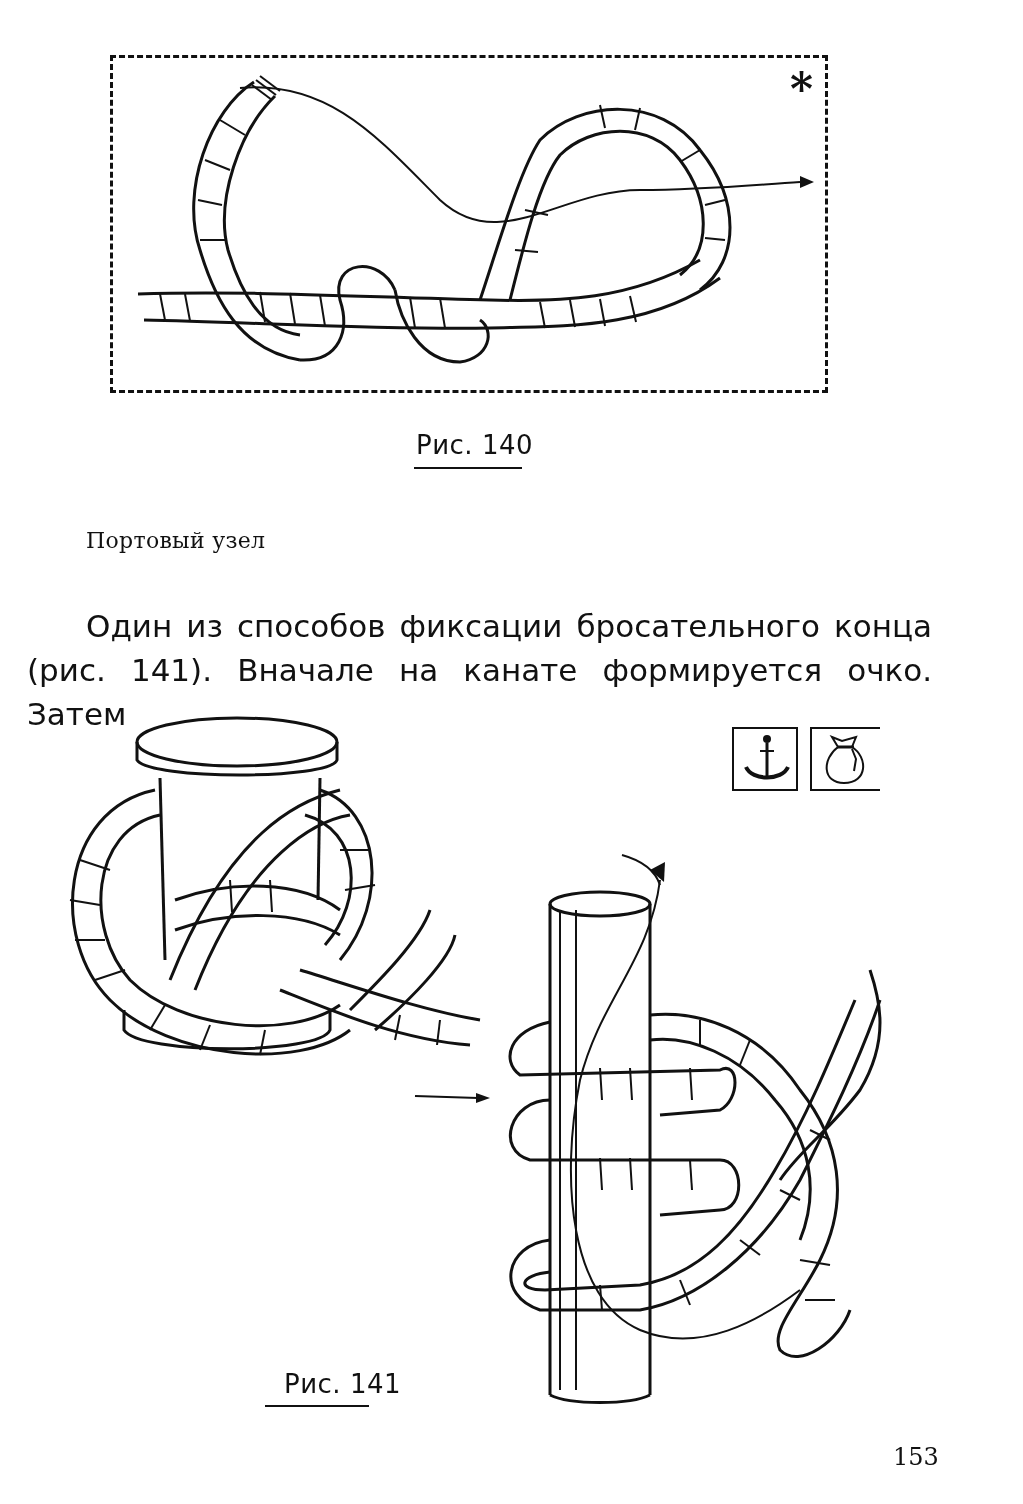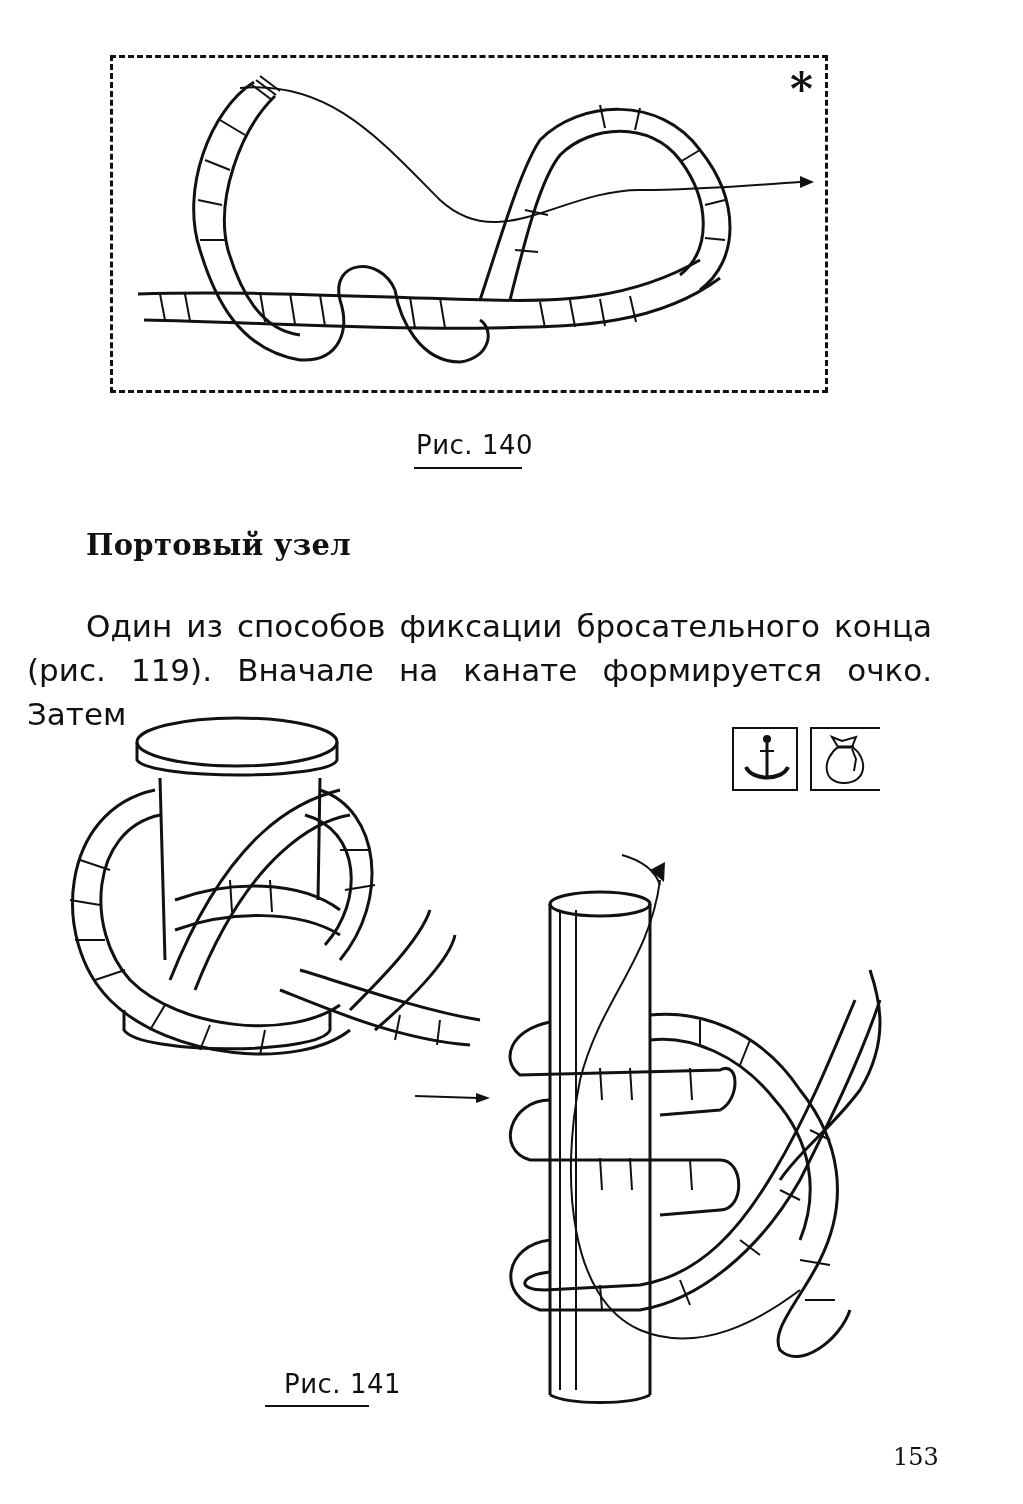--- a/index.html
+++ b/index.html
@@ -2,21 +2,21 @@
 <html><head>
 <meta charset="utf-8">
 <style>
   html, body { margin:0; padding:0; background:#ffffff; }
   body { width:1023px; height:1504px; position:relative; overflow:hidden; font-family:"DejaVu Sans", sans-serif; color:#111; }
   .abs { position:absolute; }
   .fig140-frame { left:110px; top:55px; width:718px; height:338px; border:3px dashed #111; box-sizing:border-box; }
   .asterisk { left:790px; top:68px; font-size:44px; font-weight:bold; line-height:1; font-family:"DejaVu Serif", serif; }
   .caption { font-family:"DejaVu Sans", sans-serif; font-size:26px; letter-spacing:0.5px; }
   .caption-rule { height:0; border-top:2px solid #111; }
-  .heading { left:86px; top:528px; font-family:"DejaVu Serif", serif; font-weight:bold; font-size:29px; letter-spacing:0.3px;text-align:center; }
+  .heading { left:86px; top:528px; font-family:"DejaVu Serif", serif; font-weight:normal; font-size:22px; letter-spacing:0.3px;text-align:center; }
   .para { font-family:"DejaVu Sans", sans-serif; font-size:31px; line-height:44px; }
   .line1 { left:86px; top:604px; width:846px; text-align:justify; text-align-last:justify; }
   .line2 { left:27px; top:648px; width:905px; text-align:justify; text-align-last:justify; }
   .icon-box { width:66px; height:64px; border:2px solid #111; box-sizing:border-box; background:#fff; }
   .page-num { left:893px; top:1443px; font-family:"DejaVu Serif", serif; font-size:24px; }
   svg { position:absolute; overflow:visible; }
   .rope { fill:none; stroke:#111; stroke-width:3; }
 </style>
 </head>
 <body>
@@ -71,21 +71,21 @@
       <line x1="256" y1="80" x2="276" y2="95"></line>
       <line x1="260" y1="76" x2="280" y2="91"></line>
     </g>
 </svg>
 
 <div class="abs caption" style="left:416px;top:430px;">Рис. 140</div>
 <div class="abs caption-rule" style="left:414px;top:467px;width:108px;"></div>
 
 <div class="abs heading">Портовый узел</div>
 <div class="abs para line1">Один из способов фиксации бросательного конца</div>
-<div class="abs para line2">(рис. 119). Вначале на канате формируется очко. Затем</div>
+<div class="abs para line2">(рис. 141). Вначале на канате формируется очко. Затем</div>
 
 <div class="abs icon-box" style="left:732px;top:727px;">
   <svg width="62" height="60" style="left:0;top:0;">
     <circle cx="33" cy="10" r="4" fill="#111"></circle>
     <line x1="33" y1="14" x2="33" y2="50" stroke="#111" stroke-width="3"></line>
     <line x1="26" y1="22" x2="40" y2="22" stroke="#111" stroke-width="2"></line>
     <path d="M12 38 C 18 52, 48 52, 54 38" fill="none" stroke="#111" stroke-width="4"></path>
   </svg>
 </div>
 <div class="abs icon-box" style="left:810px;top:727px;width:70px;border-right:none;">

